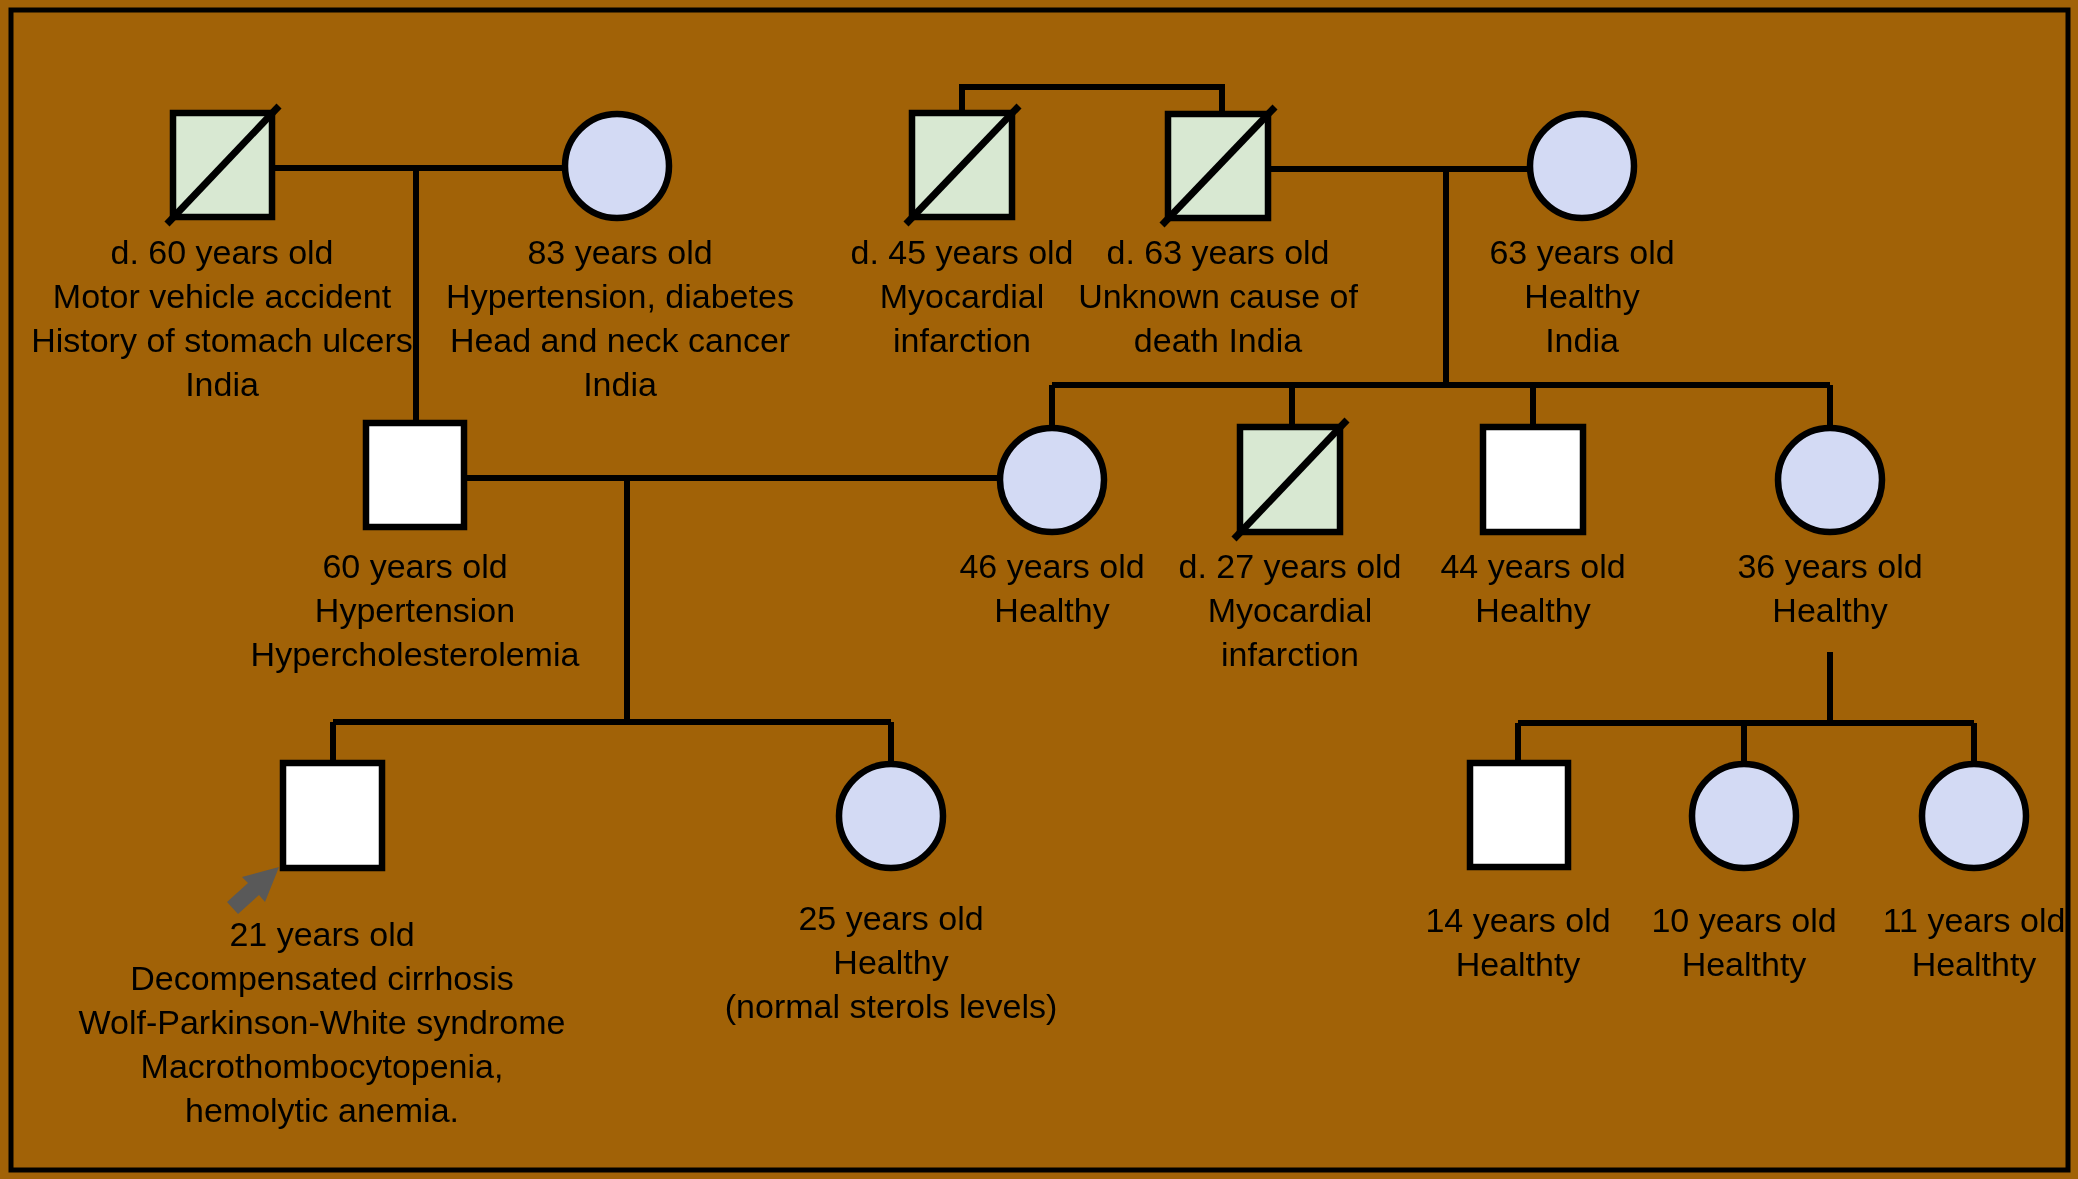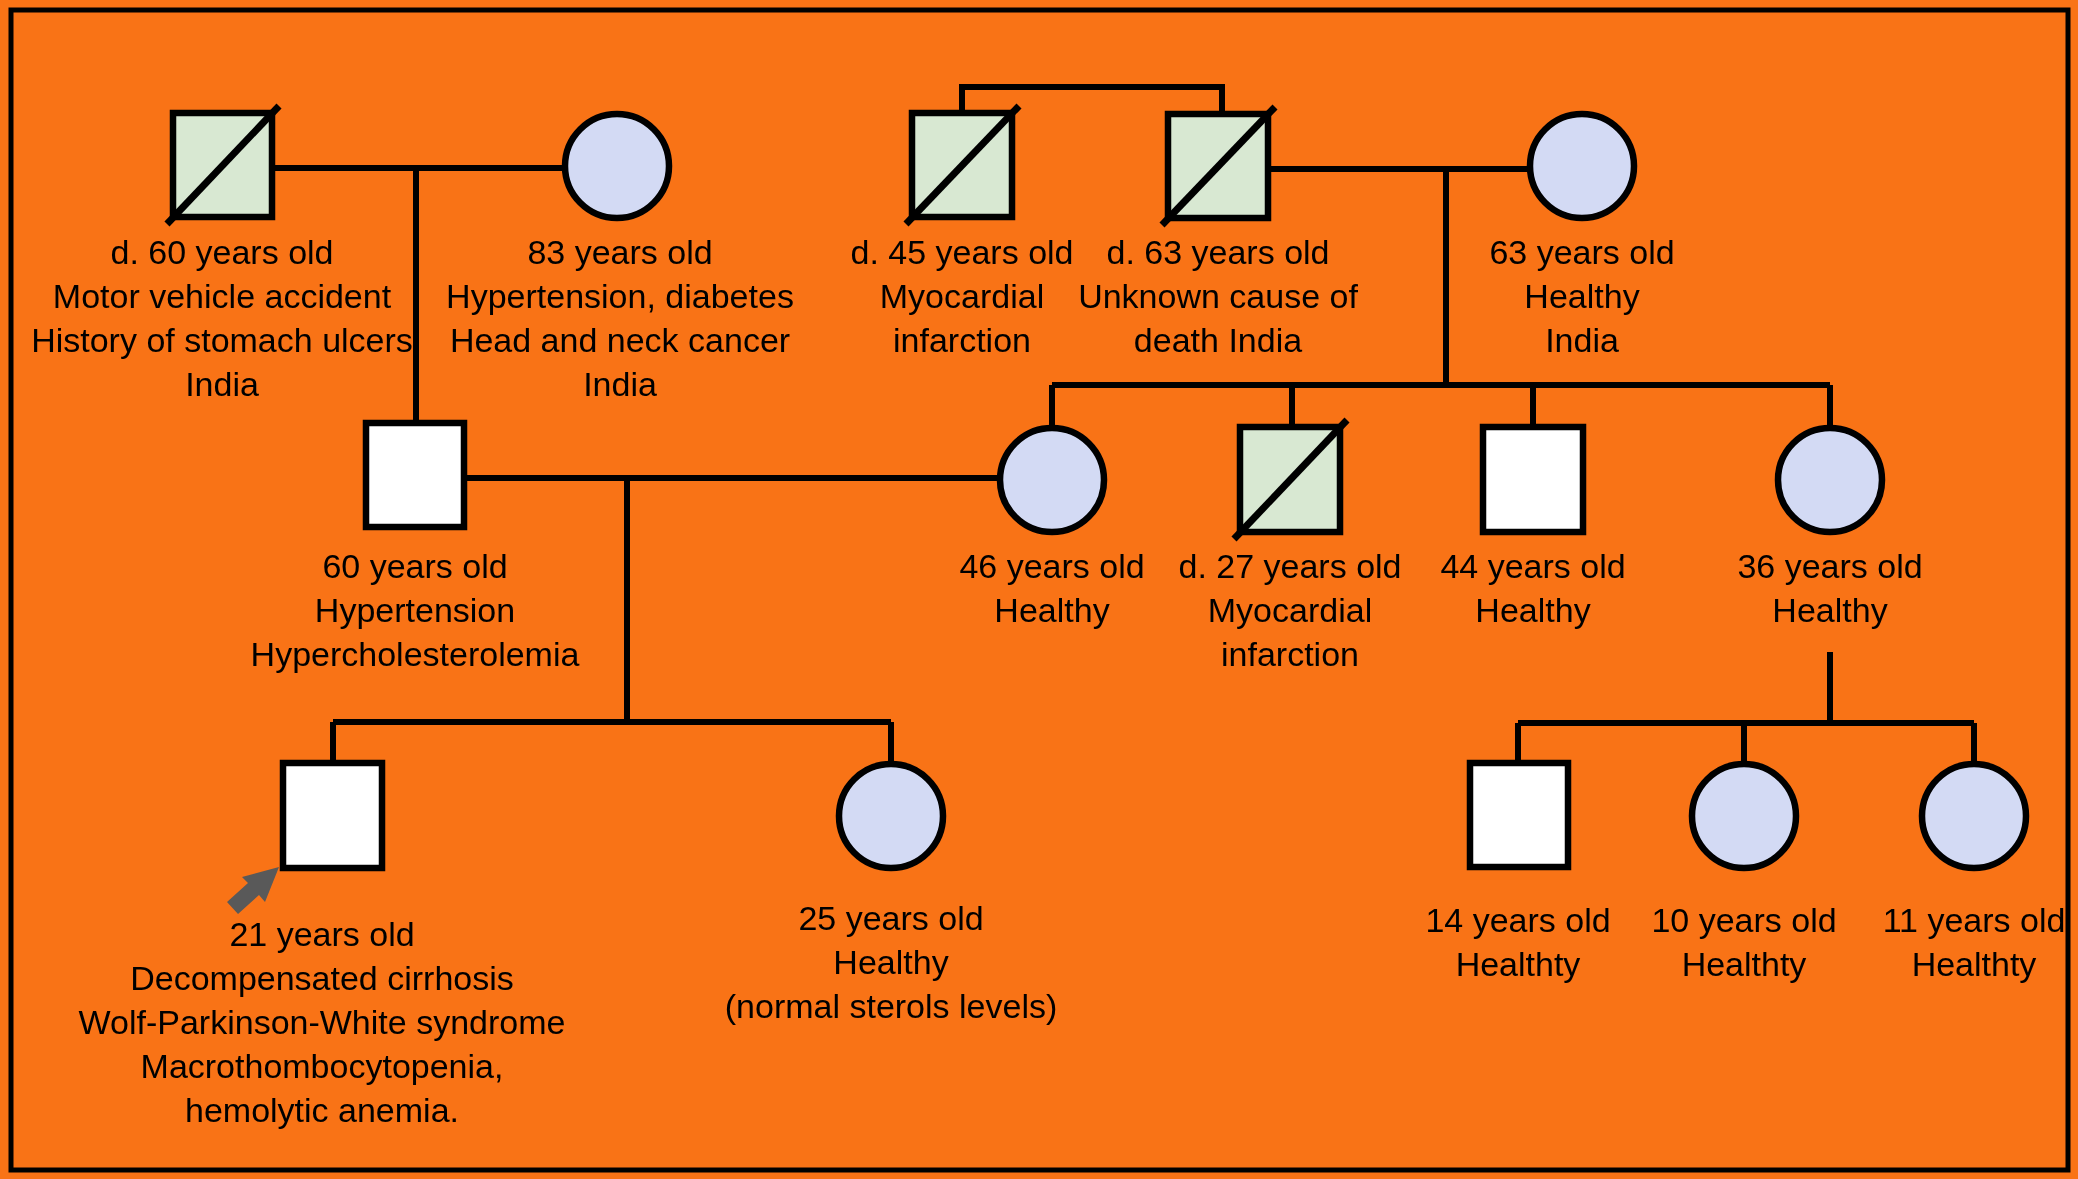--- a/index.html
+++ b/index.html
@@ -4,21 +4,21 @@
 <style>
   html, body {
     margin: 0;
     padding: 0;
     background: #ffffff;
   }
   .figure-wrap {
     position: relative;
     width: 2078px;
     height: 1179px;
-    background: #f97316;
+    background: #a16207;
   }
   svg.pedigree {
     display: block;
     width: 2078px;
     height: 1179px;
   }
   .connector {
     stroke: #000000;
     stroke-width: 6;
     fill: none;

